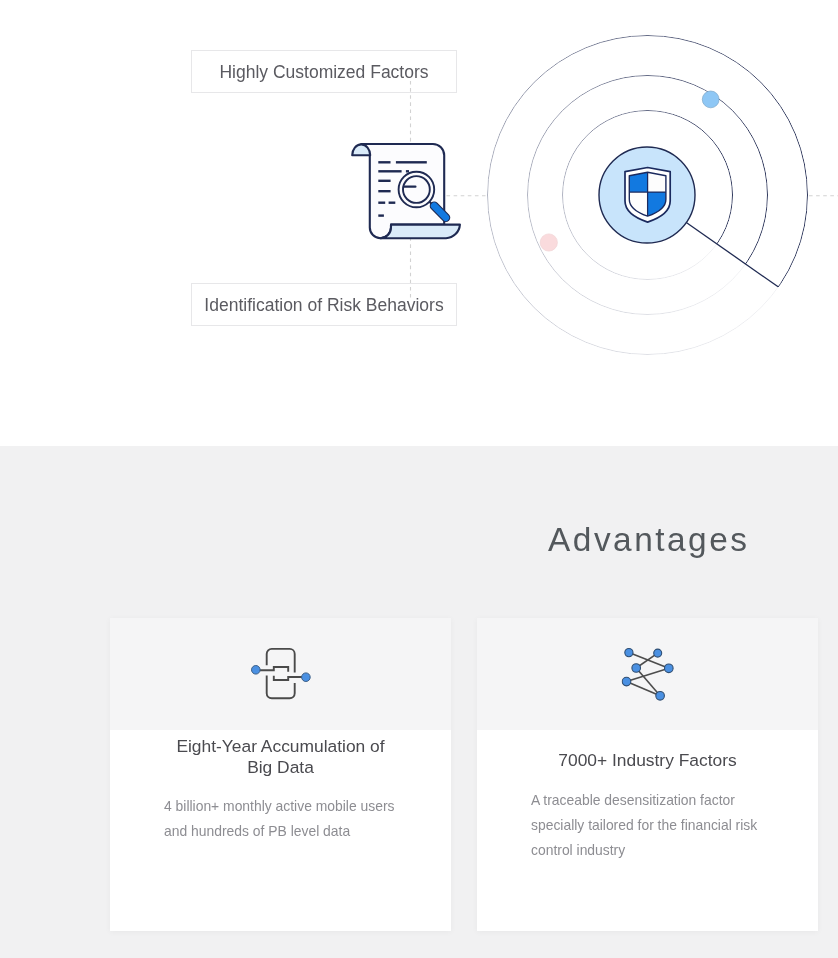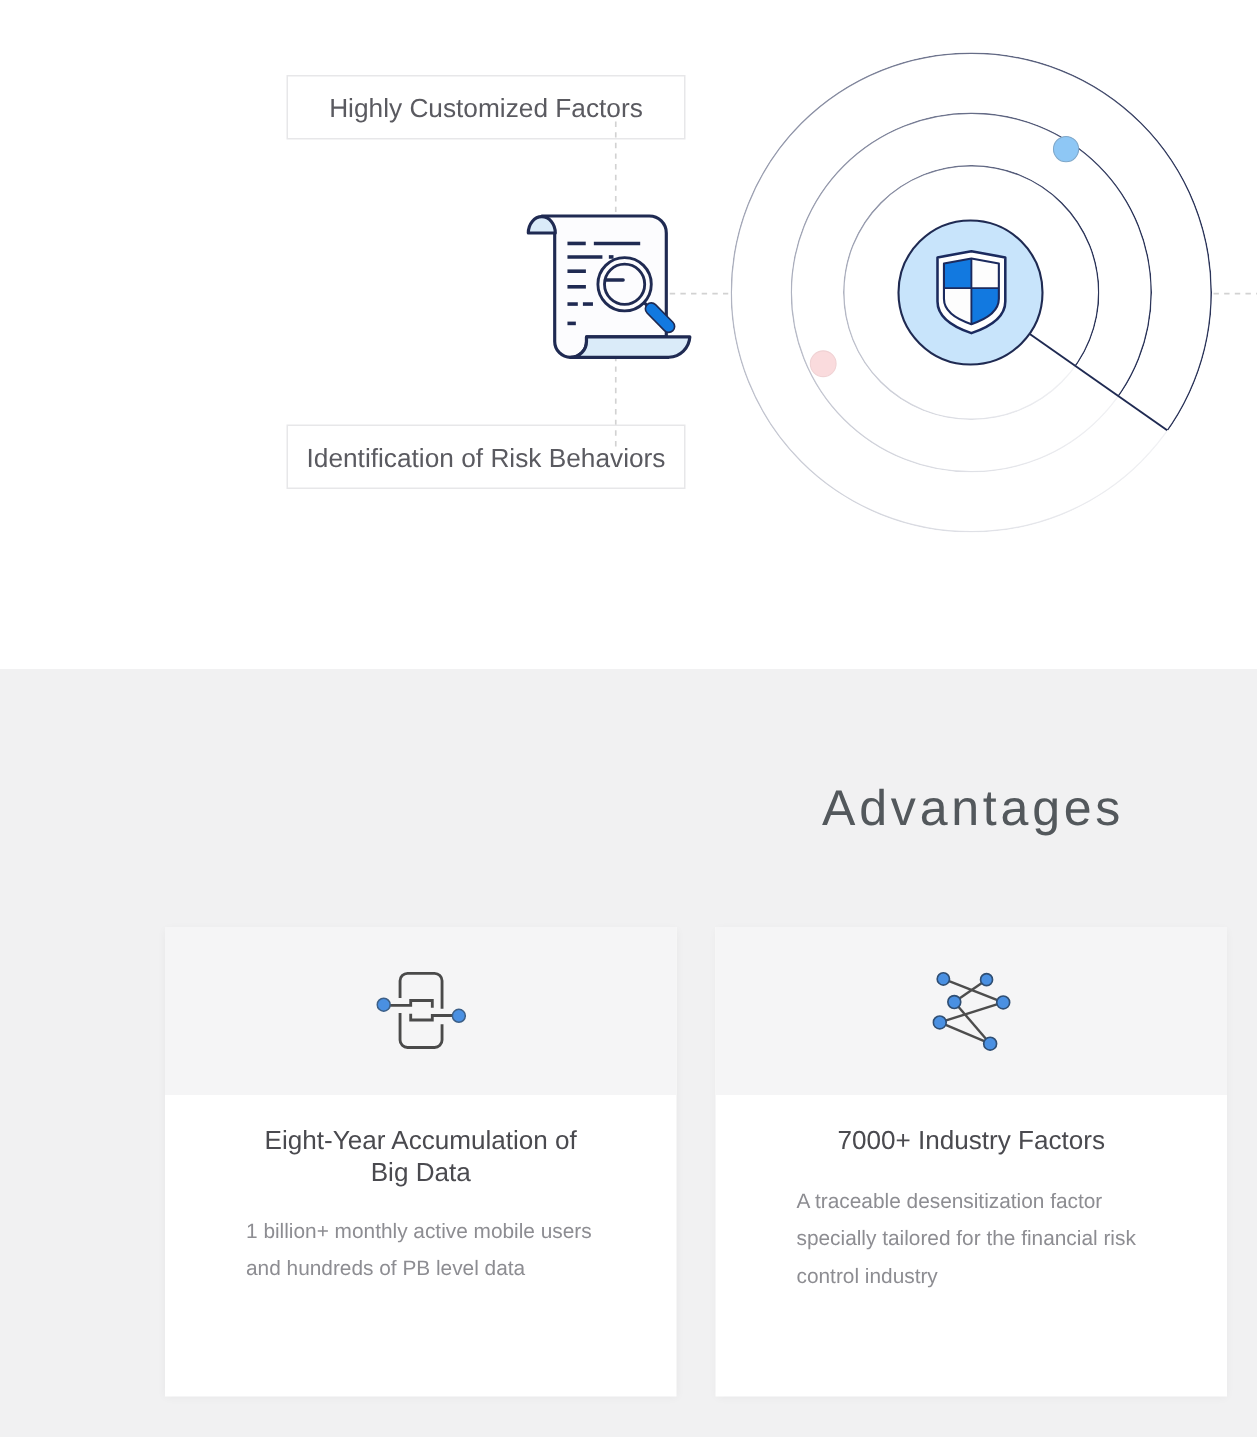--- a/index.html
+++ b/index.html
@@ -43,21 +43,21 @@
     text-indent:2.5px;
     line-height:1;
   }
   .card { position:absolute; top:172px; width:341px; height:313px; background:#ffffff; box-shadow:0 1px 6px rgba(0,0,0,0.045); }
   #card1 { left:110px; }
   #card2 { left:477px; }
   .card-icon { height:112px; background:#f5f5f6; position:relative; }
   .card-icon svg { position:absolute; left:50%; top:50%; transform:translate(-50%,-50%); }
   .card-title { color:#4a4a4f; font-size:17.4px; line-height:21px; }
   .card-text { color:#8d8d92; font-size:13.9px; line-height:24px; }
-  #card1 .card-title { text-align:center; margin:20px 64px 0; }
+  #card1 .card-title { text-align:center; margin:6px 64px 0; }
   #card1 .card-text { text-align:left; margin:16px 30px 0 54px; line-height:24.8px; }
   #card2 .card-title { text-align:center; margin:20px 26px 0; }
   #card2 .card-text { text-align:left; margin:17px 42px 0 54px; line-height:24.8px; }
 </style>
 </head>
 <body>
 
 <div id="hero">
   <div class="ring" id="ring1"></div>
   <div class="ring" id="ring2"></div>
@@ -128,21 +128,21 @@
           <path d="M17.2 28.9 V46.8 a5 5 0 0 0 5 5 H40.2 a5 5 0 0 0 5 -5 V36.4"></path>
           <path d="M6.3 23.7 H24.3 V20.5 H38.7 V25.3"></path>
           <path d="M56.4 30.5 H38.7 V33.5 H24.3 V29.3"></path>
         </g>
         <circle cx="6.3" cy="23.3" r="4.3" fill="#4a90e2" stroke="#3c5f87" stroke-width="1"></circle>
         <circle cx="56.4" cy="30.7" r="4.3" fill="#4a90e2" stroke="#3c5f87" stroke-width="1"></circle>
       </svg>
     </div>
     <div class="card-body">
       <div class="card-title">Eight-Year Accumulation of Big Data</div>
-      <div class="card-text">1 billion+ monthly active mobile users and hundreds of PB level data</div>
+      <div class="card-text">4 billion+ monthly active mobile users and hundreds of PB level data</div>
     </div>
   </div>
 
   <div class="card" id="card2">
     <div class="card-icon">
       <svg width="53" height="54" viewBox="0 0 53 54">
         <g stroke="#4d4d4d" stroke-width="1.6" fill="none">
           <line x1="7.4" y1="5.6" x2="47.3" y2="21.3"></line>
           <line x1="36.2" y1="6.1" x2="14.7" y2="21.0"></line>
           <line x1="14.7" y1="21.0" x2="38.6" y2="48.8"></line>

